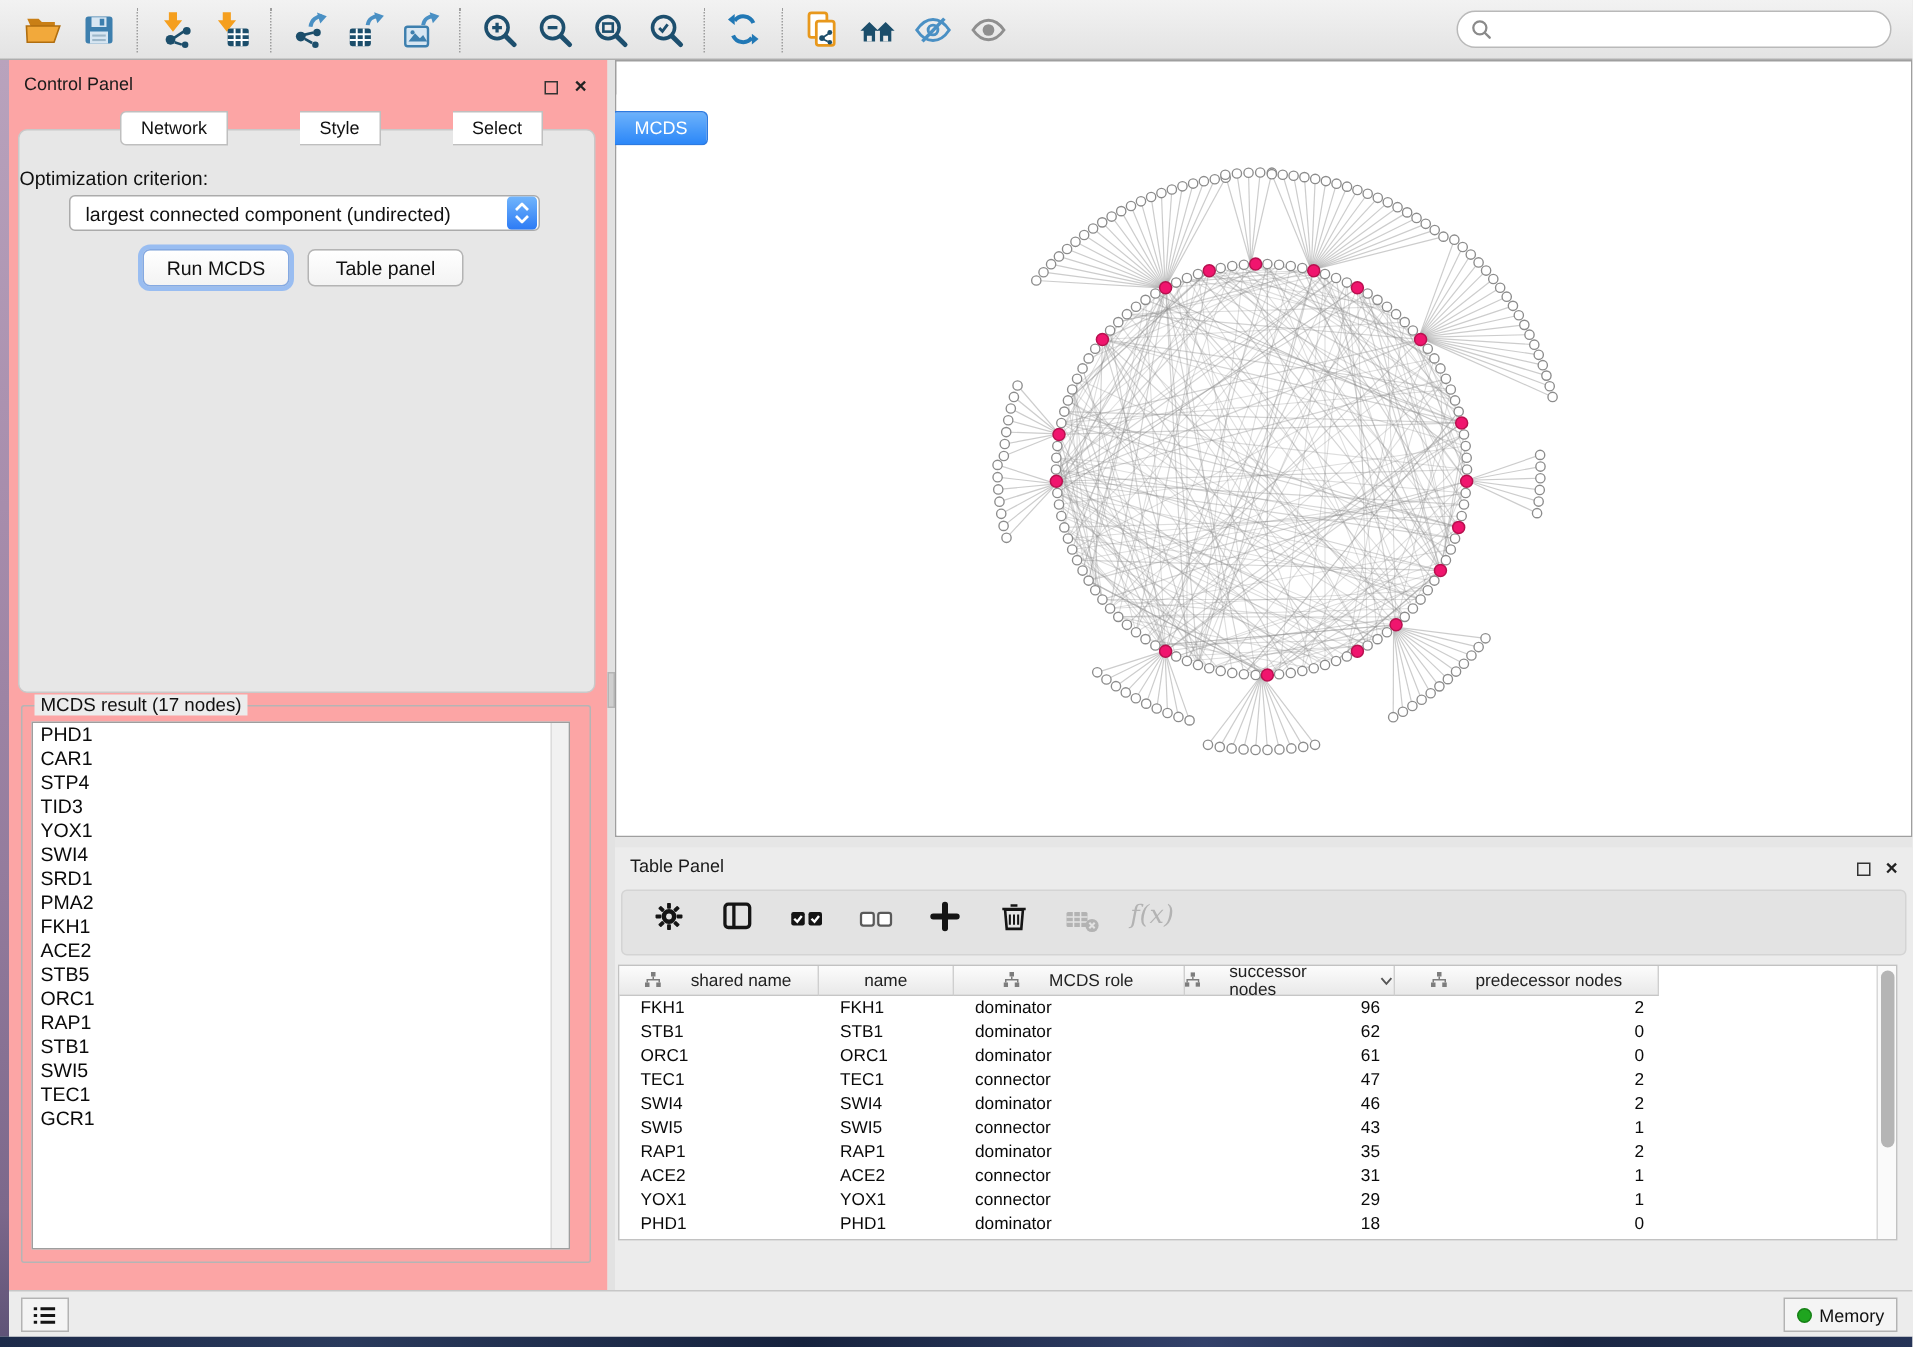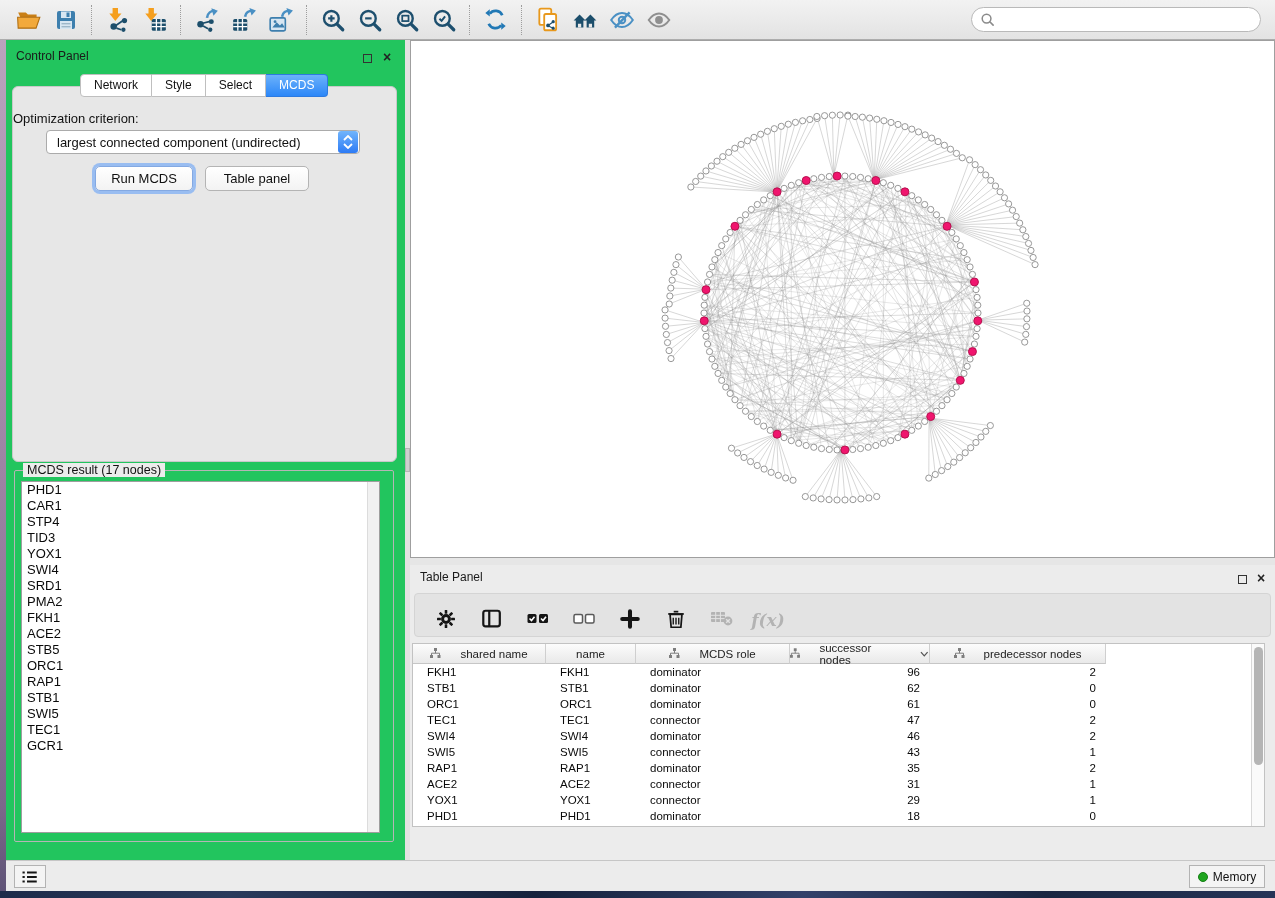--- a/index.html
+++ b/index.html
@@ -21,33 +21,33 @@
   .spacer { flex:1; }
   .search-box { width:290px; height:25px; background:#fff; border:1px solid #b9b9b9; border-radius:13px;
     display:flex; align-items:center; padding:0 8px; margin-right:4px; }
   .search-box input { border:none; outline:none; flex:1; font-size:12px; font-family:"Liberation Sans",sans-serif; background:transparent; margin-left:5px; }
 
   
   .mini-square { width:9px; height:9px; border:1.5px solid #333; display:inline-block; }
   .mini-close { font-size:14px; font-weight:700; color:#222; line-height:10px; }
 
   
-  .control-panel { position:absolute; left:6px; top:40px; width:399px; height:820px; background:#22c55e; }
+  .control-panel { position:absolute; left:6px; top:40px; width:399px; height:820px; background:#fca5a5; }
   .cp-title { position:absolute; left:10px; top:9px; font-size:12px; color:#1a1a1a; }
   .cp-float { position:absolute; left:357px; top:12px; }
   .cp-close { position:absolute; left:377px; top:11px; }
   .cp-card { position:absolute; left:6px; top:46px; width:385px; height:376px; background:#e7e7e7;
     border:1px solid #c9c9c9; border-radius:6px; }
   .seg { position:absolute; display:inline-flex; z-index:3; }
   .seg .tab { background:#fff; border:1px solid #bfbfbf; border-left:none; font-size:12px; color:#111;
     padding:3px 13px 4px; white-space:nowrap; }
   .seg .tab:first-child { border-left:1px solid #bfbfbf; border-radius:4px 0 0 4px; }
   .seg .tab:last-child { border-radius:0 4px 4px 0; }
   .seg .tab.active { background:linear-gradient(180deg,#6cb2fb,#2c87f8); border-color:#2d7ae0; color:#fff; }
-  .cp-tabs { left:74px; top:34px; }
+  .cp-tabs { left:74px; top:34px;gap:48px; }
   .opt-label { position:absolute; left:0; top:24px; width:100%; font-size:13px; color:#111; }
   .select { position:absolute; left:33px; top:43px; width:314px; height:24px; background:#fff;
     border:1px solid #ababab; border-radius:4px; display:flex; align-items:center; }
   .select .sel-text { flex:1; font-size:13px; padding-left:10px; color:#111; white-space:nowrap; }
   .select .stepper { width:20px; height:22px; border-radius:3px; margin-right:1px;
     background:linear-gradient(180deg,#71b5fc,#2d7bf5); display:flex; flex-direction:column; align-items:center; justify-content:center; gap:2px; }
   .btn { position:absolute; height:25px; background:linear-gradient(180deg,#ffffff,#f3f3f3); border:1px solid #b4b4b4;
     border-radius:5px; font-size:13px; color:#111; text-align:center; line-height:23px; }
   .btn.focus { box-shadow:0 0 0 3px rgba(90,155,250,0.55); border-color:#84a9e2; }
   .groupbox { position:absolute; left:8px; top:430px; width:380px; height:372px; border:1px solid #b5b5b5; border-radius:2px; }
@@ -69,21 +69,21 @@
   .net-title { position:absolute; left:0; top:4px; width:100%; text-align:center; font-size:12px; font-weight:700; color:#2a2a2a; }
   .net-canvas { position:absolute; left:0; top:22px; width:863px; height:494px; background:#fff; }
 
   
   .table-panel { position:absolute; left:410px; top:565px; width:865px; height:295px; background:#ececec; }
   .tp-title { position:absolute; left:10px; top:5px; font-size:12px; color:#1a1a1a; }
   .tp-float { position:absolute; left:828px; top:8px; }
   .tp-close { position:absolute; left:847px; top:7px; }
   .tp-toolbar { position:absolute; left:4px; top:28px; width:857px; height:44px; background:#e3e3e3;
     border:1px solid #d4d4d4; border-radius:4px; display:flex; align-items:center; gap:16px; padding-left:16px; }
-  .tp-tool { width:30px; height:30px; display:flex; align-items:flex-end; justify-content:center;font-weight:bold; }
+  .tp-tool { width:30px; height:30px; display:flex; align-items:flex-start; justify-content:center; }
   .fx-label { font-size:17px; font-family:"DejaVu Serif", serif; font-style:italic; color:#b3b3b3; }
 
   .tbl { position:absolute; left:2px; top:78px; width:853px; height:184px; background:#fff; border:1px solid #c2c2c2; }
   .thead { position:absolute; left:0; top:0; height:20px; display:flex; }
   .th { height:20px; background:linear-gradient(180deg,#fcfcfc,#e9e9e9); border-right:1px solid #cfcfcf; border-bottom:1px solid #c6c6c6;
     display:flex; align-items:center; justify-content:center; gap:19px; font-size:11.5px; color:#222; }
   .tbody { position:absolute; left:0; top:20px; }
   .tr { display:flex; height:16px; }
   .td { font-size:11.5px; line-height:16px; color:#0a0a0a; white-space:nowrap; overflow:hidden; }
   .td.left { padding-left:14px; text-align:left; }

